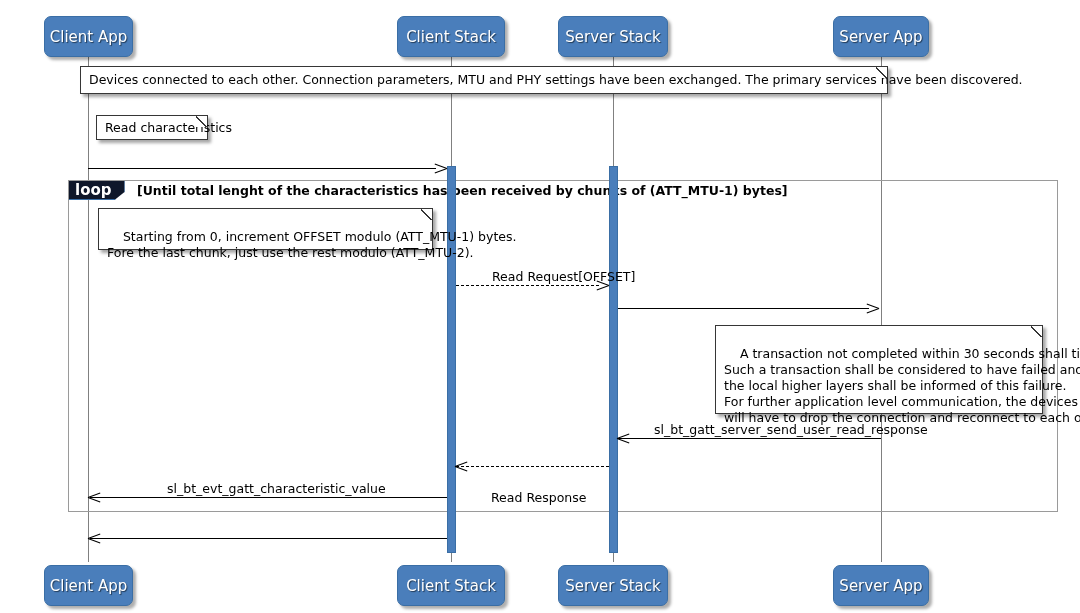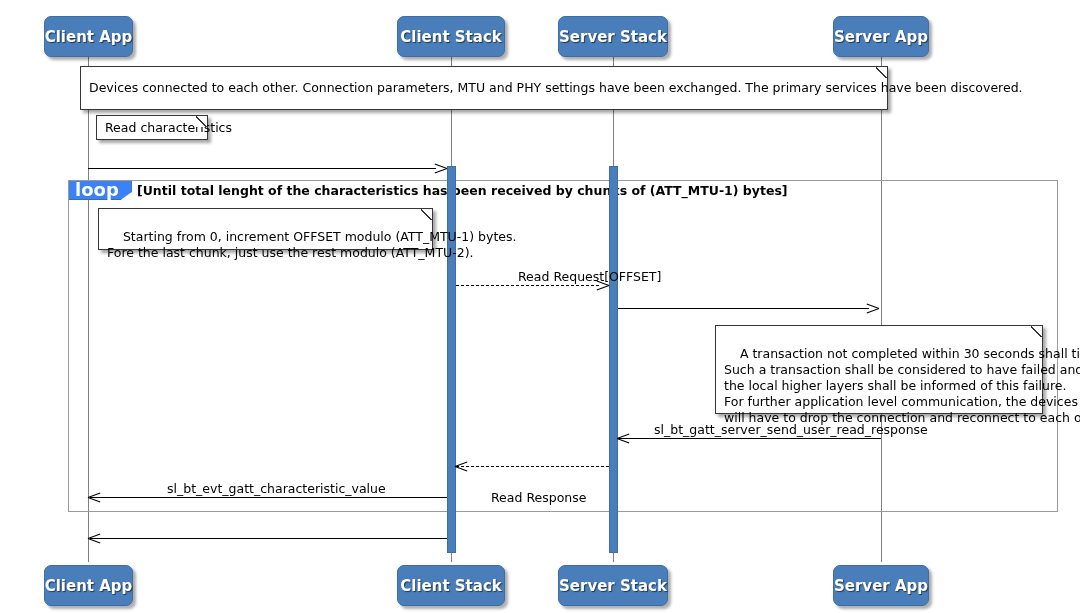--- a/index.html
+++ b/index.html
@@ -19,21 +19,21 @@
   }
 
   
   .participant {
     position: absolute;
     box-sizing: border-box;
     background: #4a7ebb;
     border: 1px solid #3a6ea5;
     border-radius: 7px;
     color: #ffffff;
-    font-weight: bold;
+    font-weight: normal;
     display: flex;
     align-items: center;
     justify-content: center;
     text-shadow: 1px 1px 1px rgba(0,0,0,0.55);
     box-shadow: 3px 3px 3px rgba(0,0,0,0.32);
     white-space: nowrap;
   }
   .participant.top   { font-size: 15px; }
   .participant.bot   { font-size: 15px; }
 
@@ -79,24 +79,24 @@
 
   
   .frame {
     position: absolute;
     box-sizing: border-box;
     border: 1px solid #9a9a9a;
     background: transparent;
   }
   .frame-tag {
     position: absolute;
-    background: #3b82f6;
+    background: #0f172a;
     color: #ffffff;
     font-weight: bold;
-    font-size: 18px;
+    font-size: 15px;
     line-height: 16px;
     padding: 1px 12px 1px 6px;
     border: 1px solid #3a6ea5;
     border-top: 0;
     border-left: 0;
     clip-path: polygon(0 0, 100% 0, 100% 58%, 82% 100%, 0 100%);
   }
   .frame-guard {
     position: absolute;
     font-size: 12.5px;
@@ -182,21 +182,21 @@
   <div class="frame-tag" style="left:69px; top:181px;">
     <span>loop</span>
   </div>
   <div class="frame-guard" style="left:137px; top:183px;">
     <span>[Until total lenght of the characteristics has been received by chunks of (ATT_MTU-1) bytes]</span>
   </div>
 
   <div class="activation" style="left:447px; top:166px; height:387px;"></div>
   <div class="activation" style="left:609px; top:166px; height:387px;"></div>
 
-  <div class="note fold-host" style="left:80px; top:66px; width:808px; height:44px; display:flex; align-items:center;">
+  <div class="note fold-host" style="left:80px; top:66px; width:808px; height:28px; display:flex; align-items:center;">
     <span style="white-space:nowrap;">Devices connected to each other. Connection parameters, MTU and PHY settings have been exchanged. The primary services have been discovered.</span>
     <span class="fold"></span>
   </div>
 
   <div class="note fold-host" style="left:96px; top:115px; width:112px; height:25px; display:flex; align-items:center;">
     <span style="white-space:nowrap;">Read characteristics</span>
     <span class="fold"></span>
   </div>
 
   <div class="msg-line" style="left:88px; top:168px; width:348px;"></div>
@@ -209,21 +209,21 @@
     <span>Starting from 0, increment OFFSET modulo (ATT_MTU-1) bytes.
 Fore the last chunk, just use the rest modulo (ATT_MTU-2).</span>
     <span class="fold"></span>
   </div>
 
   <div class="msg-line dashed" style="left:456px; top:285px; width:143px;"></div>
   <div class="vhead right" style="left:596px; top:279px;">
       <i></i>
       <i></i>
     </div>
-  <div class="msg-label" style="left:518px; top:269px;text-align:center;">
+  <div class="msg-label" style="left:492px; top:269px;text-align:center;">
     <span>Read Request[OFFSET]</span>
   </div>
 
   <div class="msg-line" style="left:618px; top:308px; width:251px;"></div>
   <div class="vhead right" style="left:866px; top:302px;">
       <i></i>
       <i></i>
     </div>
 
   <div class="note fold-host" style="left:715px; top:325px; width:328px; height:89px;">

